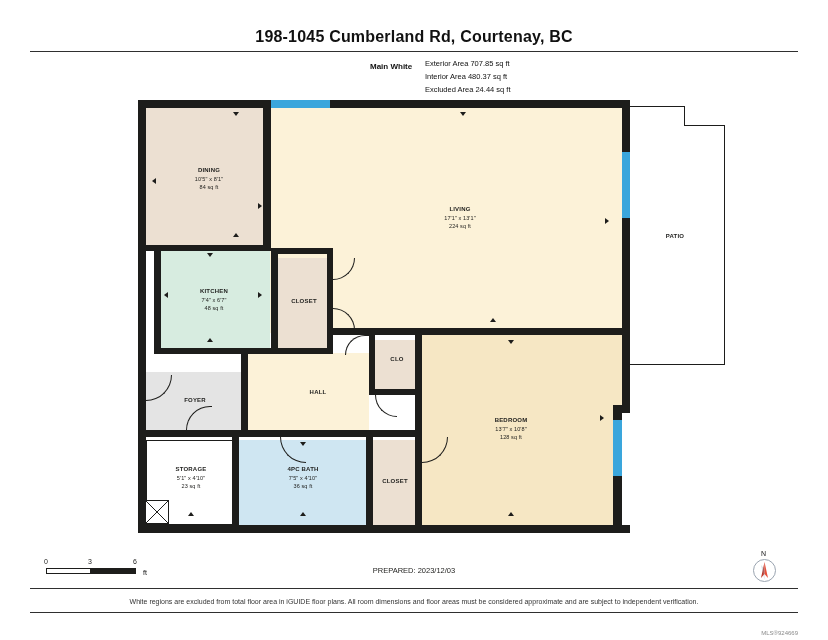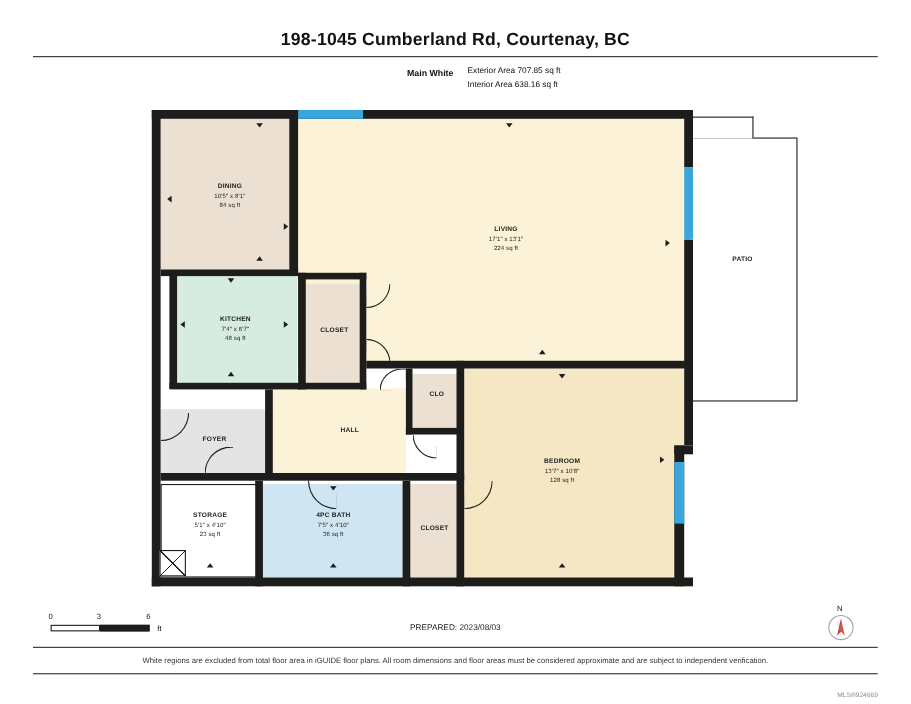--- a/index.html
+++ b/index.html
@@ -147,21 +147,22 @@
 </head>
 <body>
 
 <div class="title">198-1045 Cumberland Rd, Courtenay, BC</div>
 <div class="title-rule"></div>
 
 <div class="meta">
   <div class="floor-label">Main White</div>
   <div class="stats">
     <div>Exterior Area 707.85 sq ft</div>
-    <div>Interior Area 638.16 sq ft</div>
+    <div>Interior Area 480.37 sq ft</div>
+    <div>Excluded Area 24.44 sq ft</div>
   </div>
 </div>
 
 <div class="plan">
 
   <div class="room" style="left:625px; top:35px; width:100px; height:240px; background:#ffffff; border:1px solid #1d1d1b;"></div>
   <div class="room" style="left:625px; top:16px; width:60px; height:20px; background:#ffffff; border:1px solid #1d1d1b; border-bottom:none;"></div>
   <div class="label" style="left:640px; top:142px; width:70px;">
     <div class="nm">PATIO</div>
   </div>
@@ -330,21 +331,21 @@
 
 <div class="scalebar">
   <div class="n n0">0</div>
   <div class="n n3">3</div>
   <div class="n n6">6</div>
   <div class="seg s0"></div>
   <div class="seg s1"></div>
   <div class="unit">ft</div>
 </div>
 
-<div class="prepared">PREPARED: 2023/08/03</div>
+<div class="prepared">PREPARED: 2023/12/03</div>
 
 <div class="compass">
   <div class="n">N</div>
   <div class="circ"></div>
   <svg width="40" height="40" style="position:absolute;left:0;top:0;">
     <polygon points="19.5,12 16,28 19.5,24" fill="#c0392b"></polygon>
     <polygon points="19.5,12 23,28 19.5,24" fill="#e8503a"></polygon>
     <polygon points="19.5,30 16,15 19.5,19" fill="#8a9bb0" opacity="0.35"></polygon>
   </svg>
 </div>

